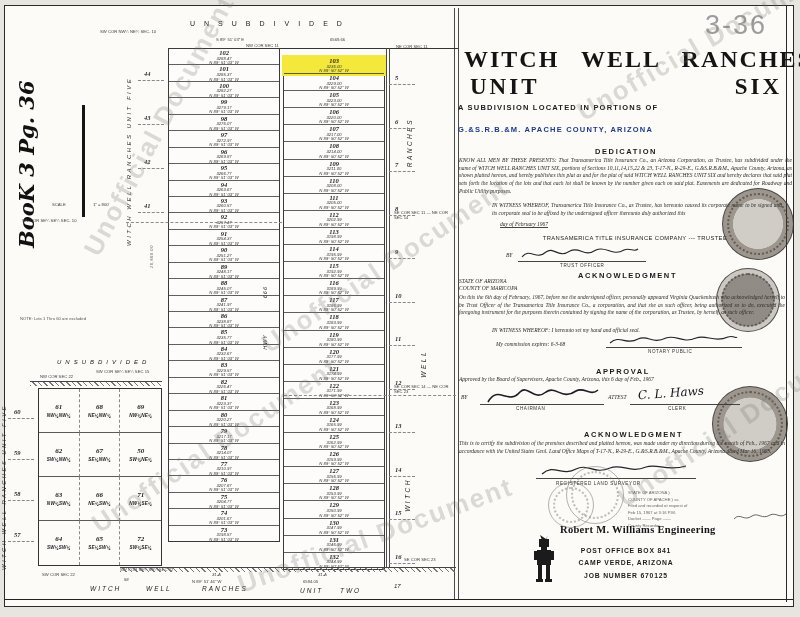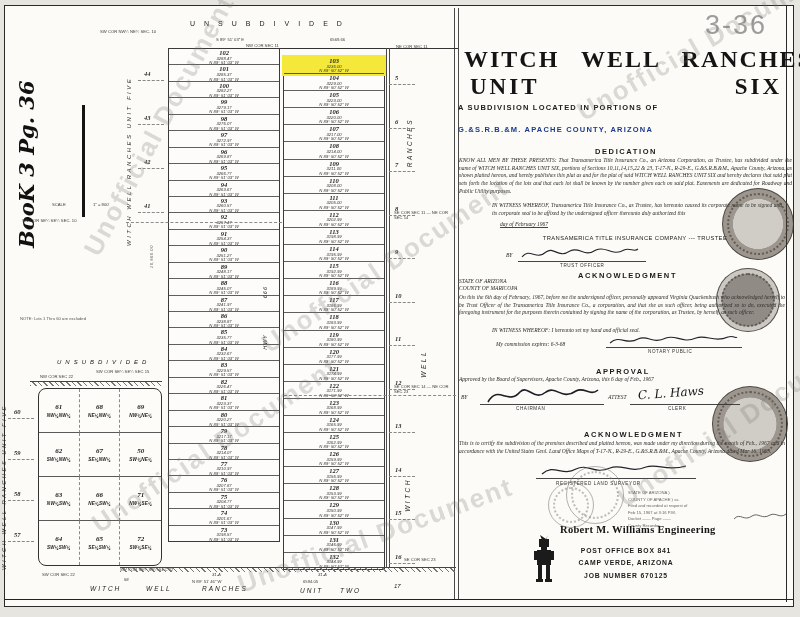--- a/index.html
+++ b/index.html
@@ -416,21 +416,21 @@
   <div class="vt" style="left:420px;top:350px;">WELL</div>
   <div class="vt" style="left:404px;top:478px;">WITCH</div>
 
   <div class="vt" style="left:126px;top:66px;height:180px;font-size:6px;">WITCH   WELL   RANCHES   UNIT   FIVE</div>
 
   <div class="dline" style="left:126px;top:222px;width:156px;"></div>
   <div class="dline" style="left:284px;top:395px;width:172px;"></div>
 
   <div class="abs" style="left:57px;top:359px;font-size:6px;letter-spacing:4px;font-style:italic;color:#222;">UNSUBDIVIDED</div>
   <div class="hatch" style="left:30px;top:381px;width:132px;"></div>
-  <div class="sgrid" id="south-grid" style="left:38px;top:388px;width:122px;height:176px;border-radius:8px;">
+  <div class="sgrid" id="south-grid" style="left:38px;top:388px;width:122px;height:176px;">
       <div class="gcell">
         <div class="gnum">61</div>
         <div class="gq">NW¼NW¼</div>
       </div>
       <div class="gcell">
         <div class="gnum">68</div>
         <div class="gq">NE¼NW¼</div>
       </div>
       <div class="gcell">
         <div class="gnum">69</div>

